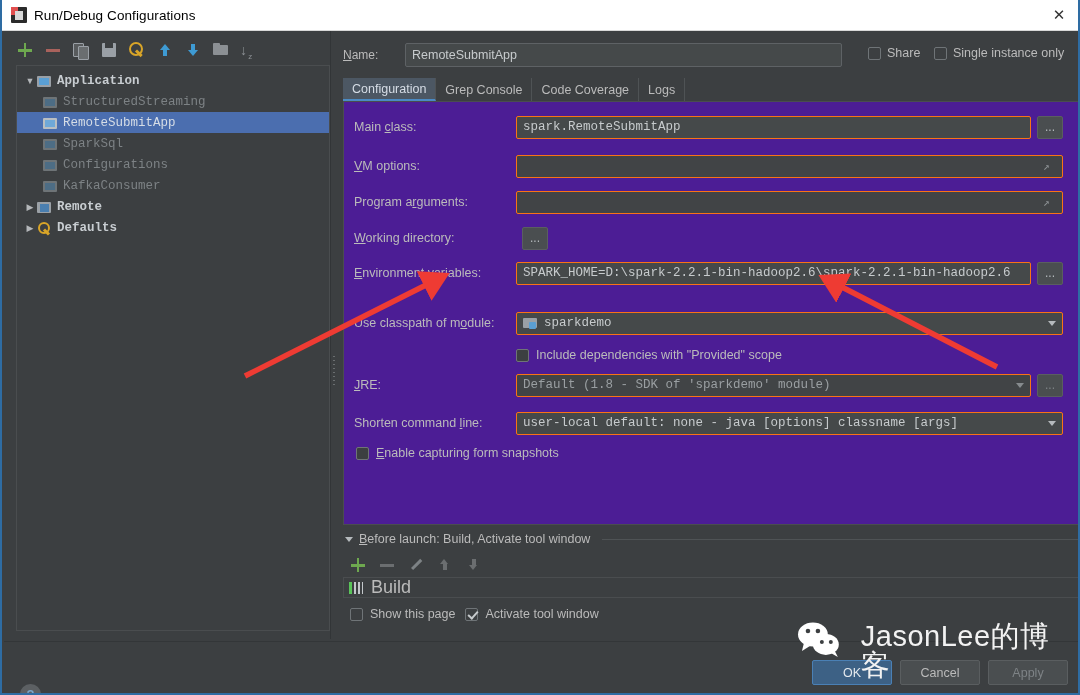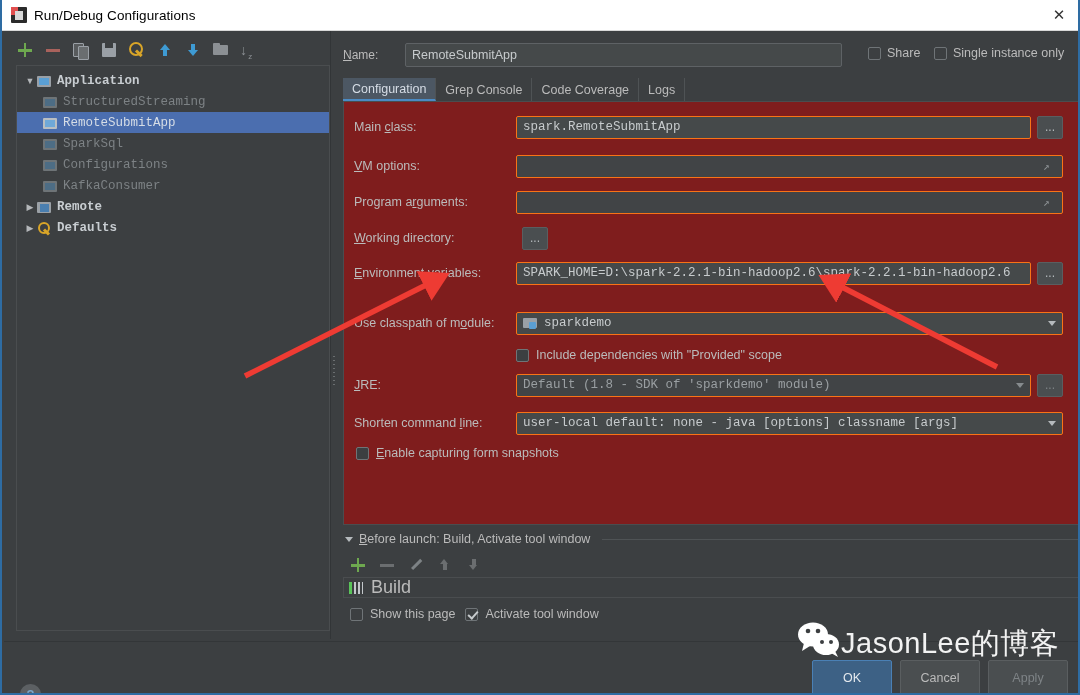--- a/index.html
+++ b/index.html
@@ -287,21 +287,21 @@
     background: #4c5763;
     color: #d6dde6;
     border-bottom: 2px solid #4b8bc4;
   }
 
   .tab-body {
     position: absolute; left: 5px; top: 70px;
     width: 737px; height: 424px;
     border: 1px solid #4a4d4f;
     border-top: 1px solid #4a4d4f;
-    background: #7f1d1d;
+    background: #4c1d95;
   }
 
   
   .frow {
     position: absolute; left: 0; height: 26px;
     display: flex; align-items: center;
   }
   .flabel {
     width: 172px; padding-left: 10px;
     font-size: 12.5px; color: #bbbbbb;
@@ -421,39 +421,39 @@
     position: absolute; left: 12px; top: 576px;
     display: flex; align-items: center; gap: 10px;
   }
 
   
   .btnbar {
     position: absolute; right: 10px; top: 660px;
     display: flex; gap: 8px;
   }
   .dbtn {
-    min-width: 80px; height: 35px;
+    min-width: 80px; height: 25px;
     border: 1px solid #5a5e60; border-radius: 2px;
     background: #4a4e50; color: #bbbbbb;
     font-size: 12.5px; display:flex; align-items:center; justify-content:center;
     cursor: pointer;
     font-family: "Liberation Sans", sans-serif;
   }
   .dbtn.primary { background: #3d6185; border-color: #4a80b5; color: #e4e9ee; }
   .dbtn.disabled { color: #7e8386; }
 
   .bottom-sep {
     position: absolute; left: 2px; top: 641px; width: 1076px; height: 1px;
     background: #333638;
   }
 
   
   .watermark {
     position: absolute; left: 795px; top: 622px;
-    display: flex; align-items: flex-end; gap: 0;
+    display: flex; align-items: flex-start; gap: 20px;
     pointer-events: none;
   }
   .wm-text {
     font-size: 29px; color: #f2f2f2; font-weight: 400;
     letter-spacing: .5px; line-height: 1;
   }
 
   
   .arrows { position: absolute; left:0; top:0; width:1080px; height:695px; pointer-events:none; }
 </style>

